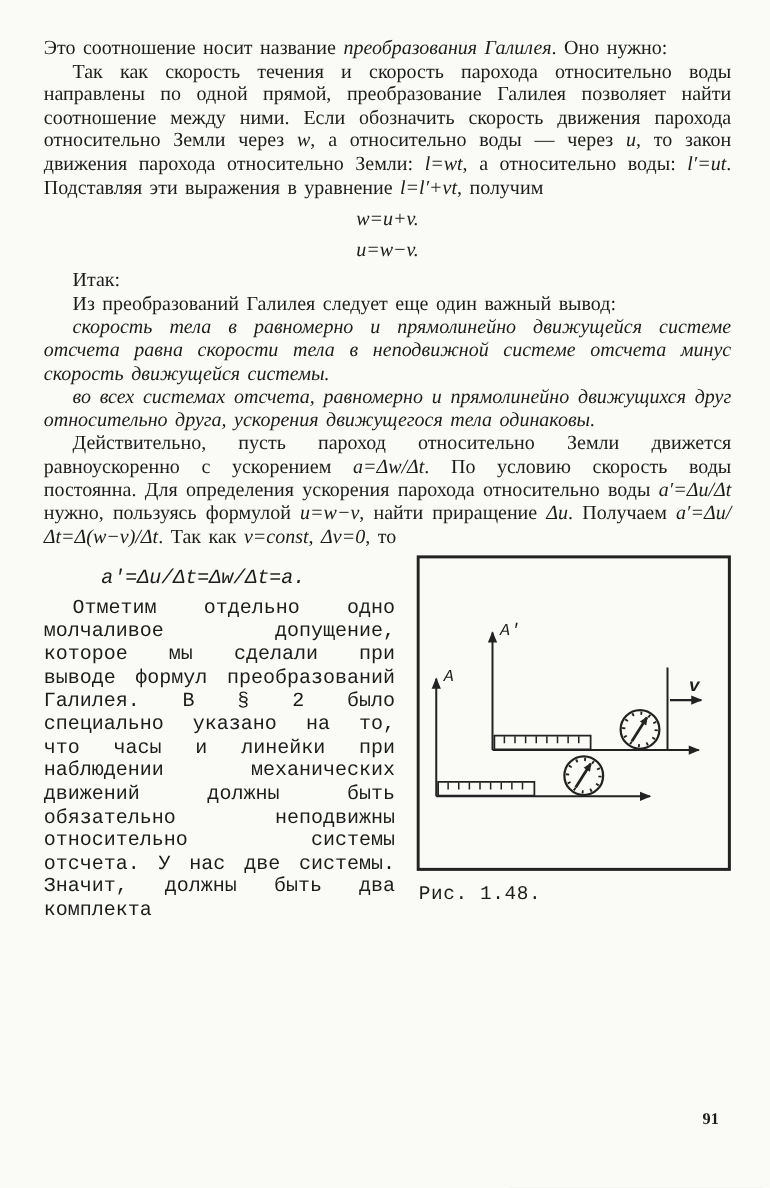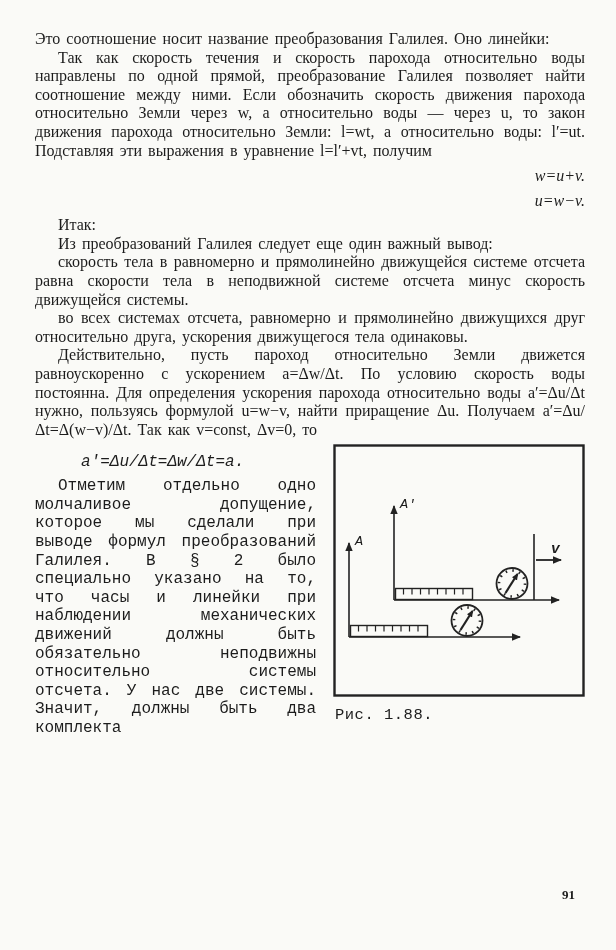--- a/index.html
+++ b/index.html
@@ -16,28 +16,28 @@
     position:absolute; left:35px; top:30px; width:550px;
   }
   .para {
     margin:0;
     font-size:16px;
     line-height:18.6px;
     text-align:justify;
     word-spacing:2px;
   }
   .indent { text-indent:23px; }
-  .it { }
+  .it { font-style:italic; }
   .equation {
     font-size:16px;
     font-style:italic;
     line-height:19px;
     margin:6px 0;
   }
-  .eq-center { text-align:right; }
+  .eq-center { text-align:center; }
   .eq-left { text-align:left; padding-left:46px; margin:9px 0 5px 0; }
   .columns {
     display:flex;
     align-items:flex-start;
     margin-top:5px;
     font-family:Liberation Mono, monospace;
   }
   .left-col { width:281px; }
   .right-col { width:252px; margin-left:17px; }
   .fig { margin:0; }
@@ -60,21 +60,21 @@
   .ax-label { font-size:13.5px; font-style:italic; }
   .v-label  { font-size:14.5px; font-style:italic; font-weight:bold; }
 </style>
 </head>
 <body>
 
 <div class="page">
 
   <div class="text-block">
 
-    <p class="para"><span>Это соотношение носит название </span><span class="it">преобразования Галилея</span><span>. Оно линейки:</span></p>
+    <p class="para"><span>Это соотношение носит название </span><span class="it">преобразования Галилея</span><span>. Оно нужно:</span></p>
     <p class="para indent"><span>Так как скорость течения и скорость парохода относительно воды направлены по одной прямой, преобразование Галилея позволяет найти соотношение между ними. Если обозначить скорость движения парохода относительно Земли через </span><span class="it">w</span><span>, а относительно воды — через </span><span class="it">u</span><span>, то закон движения парохода относительно Земли: </span><span class="it">l=wt</span><span>, а относительно воды: </span><span class="it">l′=ut</span><span>. Подставляя эти выражения в уравнение </span><span class="it">l=l′+vt</span><span>, получим</span></p>
 
     <div class="equation eq-center">w=u+v.</div>
 
 
     <div class="equation eq-center">u=w−v.</div>
 
     <p class="para indent"><span>Итак:</span></p>
     <p class="para indent"><span>Из преобразований Галилея следует еще один важный вывод:</span></p>
     <p class="para indent"><span class="it">скорость тела в равномерно и прямолинейно движущейся системе отсчета равна скорости тела в неподвижной системе отсчета минус скорость движущейся системы.</span></p>
@@ -130,21 +130,21 @@
                 <rect class="ln" x="17.5" y="181.5" width="77" height="11" stroke-width="1.4" fill="#fafaf7"></rect>
                 <path class="ln" stroke-width="1.2" d="M25.5,182 v5.5 M34,182 v5.5 M42.5,182 v5.5 M51,182 v5.5 M59.5,182 v5.5 M68,182 v5.5 M76.5,182 v5.5 M85,182 v5.5"></path>
               </g>
               <g>
                 <circle class="ln" cx="134" cy="176.5" r="15.5" stroke-width="1.8" fill="#fafaf7"></circle>
                 <circle class="ln" cx="134" cy="176.5" r="13" stroke-width="2.6" stroke-dasharray="1.5,5.3"></circle>
                 <line class="ln" x1="127.5" y1="186" x2="139.5" y2="167" stroke-width="2.2" marker-end="url(#ahs)"></line>
               </g>
             </g>
           </svg>
-          <figcaption class="fig-caption">Рис. 1.88.</figcaption>
+          <figcaption class="fig-caption">Рис. 1.48.</figcaption>
         </figure>
       </div>
 
     </div>
 
   </div>
 
   <div class="page-number">91</div>
 
 </div>

